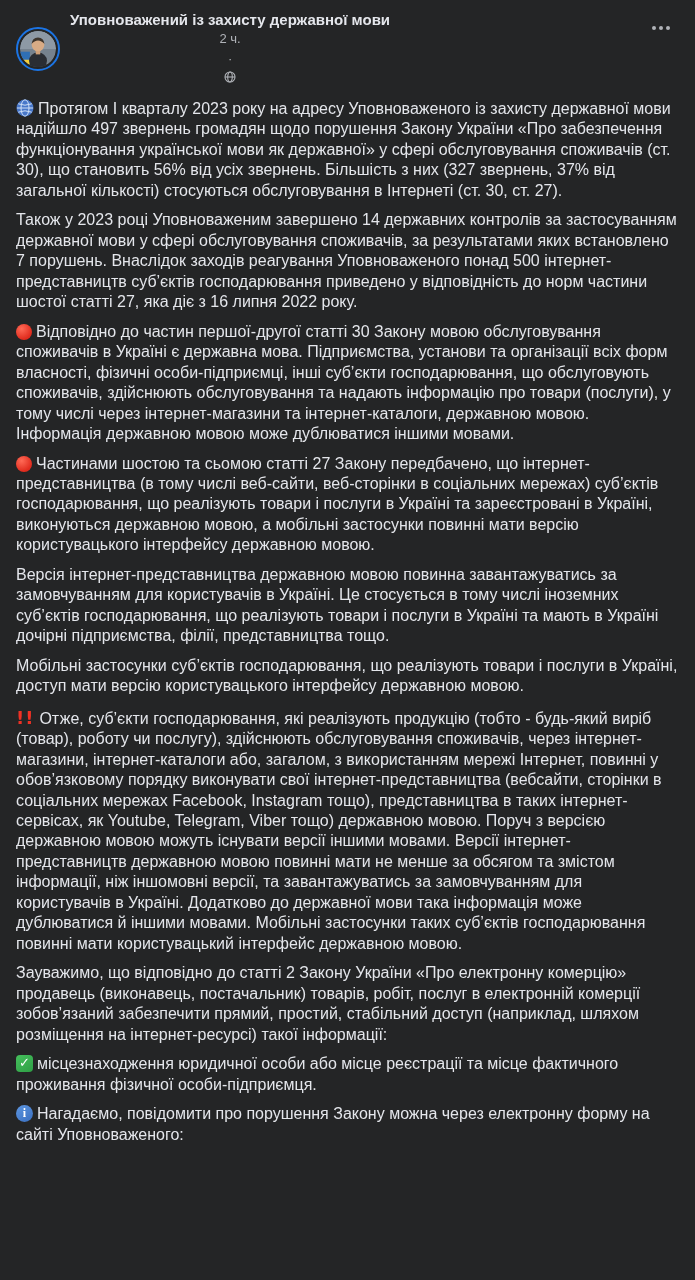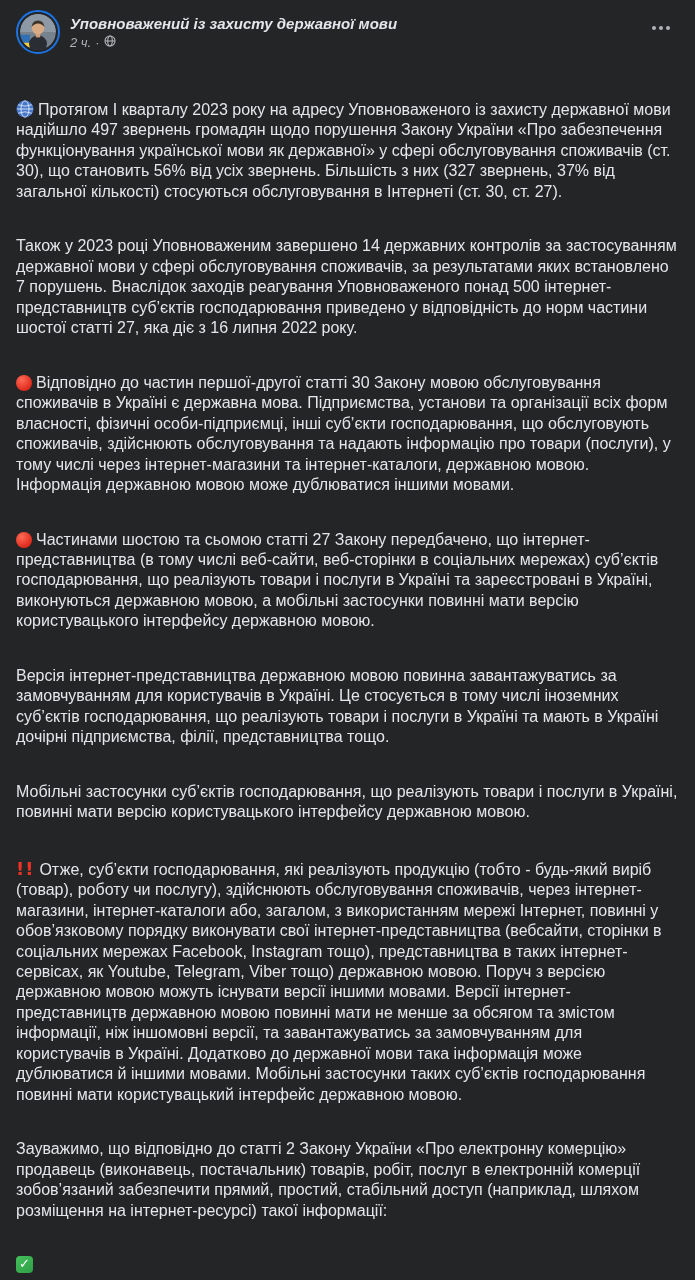--- a/index.html
+++ b/index.html
@@ -26,36 +26,37 @@
   .avatar-ring {
     width: 44px; height: 44px;
     border-radius: 50%;
     border: 2px solid #1b74e4;
     padding: 2px;
     flex: 0 0 auto;
     cursor: pointer;
     background: #242526;
   }
   .avatar-ring svg { display: block; width: 36px; height: 36px; border-radius: 50%; }
-  .header-text { margin-left: 10px; min-width: 0; font-style: italic; }
+  .header-text { margin-left: 10px; min-width: 0; }
   .page-name {
     font-size: 15px;
     font-weight: 700;
     color: #e4e6eb;
     line-height: 19px;
     cursor: pointer;
   }
   .meta {
     display: flex;
     align-items: center;
     gap: 4px;
     margin-top: 2px;
     font-size: 13px;
     color: #b0b3b8;
     line-height: 16px;
+    flex-direction: column;
   }
   .meta .sep { color: #b0b3b8; }
   .privacy-ico { display: inline-block; }
   .more-btn {
     position: absolute;
     right: 18px; top: 16px;
     width: 32px; height: 24px;
     display: flex; align-items: center; justify-content: center;
     cursor: pointer;
     border-radius: 6px;
@@ -65,21 +66,21 @@
     background: #b0b3b8;
     box-shadow: -7px 0 0 #b0b3b8, 7px 0 0 #b0b3b8;
   }
   
   .post-body {
     padding: 6px 16px 14px 16px;
     font-size: 16px;
     line-height: 1.28;
     color: #e4e6eb;
   }
-  .para { margin-bottom: 9px; word-wrap: break-word; margin-top: 34px; }
+  .para { margin-bottom: 9px; word-wrap: break-word; }
   .para:last-child { margin-bottom: 0; }
   
   .picon {
     display: inline-block;
     vertical-align: -3px;
     margin-right: 4px;
   }
   .picon-globe svg { display: block; width: 18px; height: 18px; }
   .picon-red-circle {
     width: 16px; height: 16px;
@@ -183,20 +184,20 @@
             <circle cx="9" cy="9" r="8.5" fill="#4877c9"></circle>
             <ellipse cx="9" cy="9" rx="4" ry="8.2" fill="none" stroke="#cfe0f7" stroke-width="1"></ellipse>
             <line x1="1" y1="9" x2="17" y2="9" stroke="#cfe0f7" stroke-width="1"></line>
             <path d="M2.2 4.8 Q9 7.6 15.8 4.8" fill="none" stroke="#cfe0f7" stroke-width="1"></path>
             <path d="M2.2 13.2 Q9 10.4 15.8 13.2" fill="none" stroke="#cfe0f7" stroke-width="1"></path>
           </svg></span><span>Протягом І кварталу 2023 року на адресу Уповноваженого із захисту державної мови надійшло 497 звернень громадян щодо порушення Закону України «Про забезпечення функціонування української мови як державної» у сфері обслуговування споживачів (ст. 30), що становить 56% від усіх звернень. Більшість з них (327 звернень, 37% від загальної кількості) стосуються обслуговування в Інтернеті (ст. 30, ст. 27).</span></p>
       <p class="para"><span>Також у 2023 році Уповноваженим завершено 14 державних контролів за застосуванням державної мови у сфері обслуговування споживачів, за результатами яких встановлено 7 порушень. Внаслідок заходів реагування Уповноваженого понад 500 інтернет-представництв суб’єктів господарювання приведено у відповідність до норм частини шостої статті 27, яка діє з 16 липня 2022 року.</span></p>
       <p class="para"><span class="picon picon-red-circle"></span><span>Відповідно до частин першої-другої статті 30 Закону мовою обслуговування споживачів в Україні є державна мова. Підприємства, установи та організації всіх форм власності, фізичні особи-підприємці, інші суб’єкти господарювання, що обслуговують споживачів, здійснюють обслуговування та надають інформацію про товари (послуги), у тому числі через інтернет-магазини та інтернет-каталоги, державною мовою. Інформація державною мовою може дублюватися іншими мовами.</span></p>
       <p class="para"><span class="picon picon-red-circle"></span><span>Частинами шостою та сьомою статті 27 Закону передбачено, що інтернет-представництва (в тому числі веб-сайти, веб-сторінки в соціальних мережах) суб’єктів господарювання, що реалізують товари і послуги в Україні та зареєстровані в Україні, виконуються державною мовою, а мобільні застосунки повинні мати версію користувацького інтерфейсу державною мовою.</span></p>
       <p class="para"><span>Версія інтернет-представництва державною мовою повинна завантажуватись за замовчуванням для користувачів в Україні. Це стосується в тому числі іноземних суб’єктів господарювання, що реалізують товари і послуги в Україні та мають в Україні дочірні підприємства, філії, представництва тощо.</span></p>
-      <p class="para"><span>Мобільні застосунки суб’єктів господарювання, що реалізують товари і послуги в Україні, повинні мати версію користувацького інтерфейсу державною мовою.</span></p>
+      <p class="para"><span>Мобільні застосунки суб’єктів господарювання, що реалізують товари і послуги в Україні, доступ мати версію користувацького інтерфейсу державною мовою.</span></p>
       <p class="para"><span class="picon picon-double-exclamation"></span><span>Отже, суб’єкти господарювання, які  реалізують продукцію (тобто - будь-який виріб (товар), роботу чи послугу), здійснюють обслуговування споживачів, через інтернет-магазини, інтернет-каталоги або, загалом, з використанням мережі Інтернет, повинні у обов’язковому порядку виконувати свої інтернет-представництва (вебсайти, сторінки в соціальних мережах Facebook, Instagram тощо), представництва в таких інтернет-сервісах, як Youtube, Telegram, Viber тощо) державною мовою. Поруч з версією державною мовою можуть існувати версії іншими мовами. Версії інтернет-представництв державною мовою повинні мати не менше за обсягом та змістом інформації, ніж іншомовні версії, та завантажуватись за замовчуванням для користувачів в Україні. Додатково до державної мови така інформація може дублюватися й іншими мовами. Мобільні застосунки таких суб’єктів господарювання повинні мати користувацький інтерфейс державною мовою.</span></p>
       <p class="para"><span>Зауважимо, що відповідно до статті 2 Закону України «Про електронну комерцію» продавець (виконавець, постачальник) товарів, робіт, послуг в електронній комерції зобов’язаний забезпечити прямий, простий, стабільний доступ (наприклад, шляхом розміщення на інтернет-ресурсі) такої інформації:</span></p>
-      <p class="para"><span class="picon picon-check"></span></p>
+      <p class="para"><span class="picon picon-check"></span><span>місцезнаходження юридичної особи або місце реєстрації та місце фактичного проживання фізичної особи-підприємця.</span></p>
       <p class="para"><span class="picon picon-info"></span><span>Нагадаємо, повідомити про порушення Закону можна через електронну форму на сайті Уповноваженого: </span></p>
     </div>
 
 </div>
 
 </body></html>

